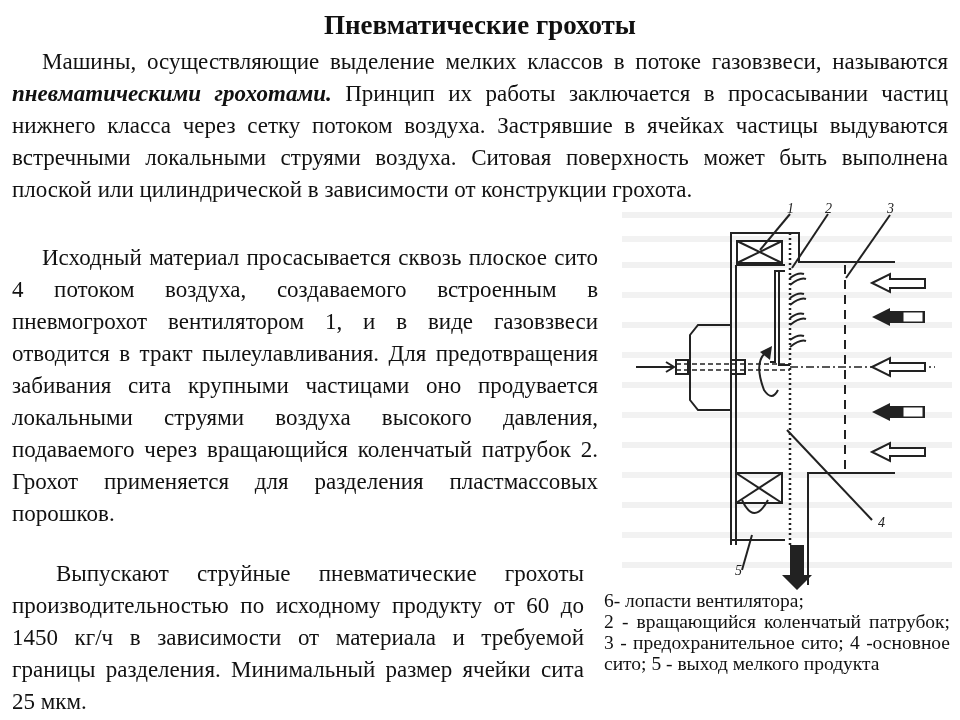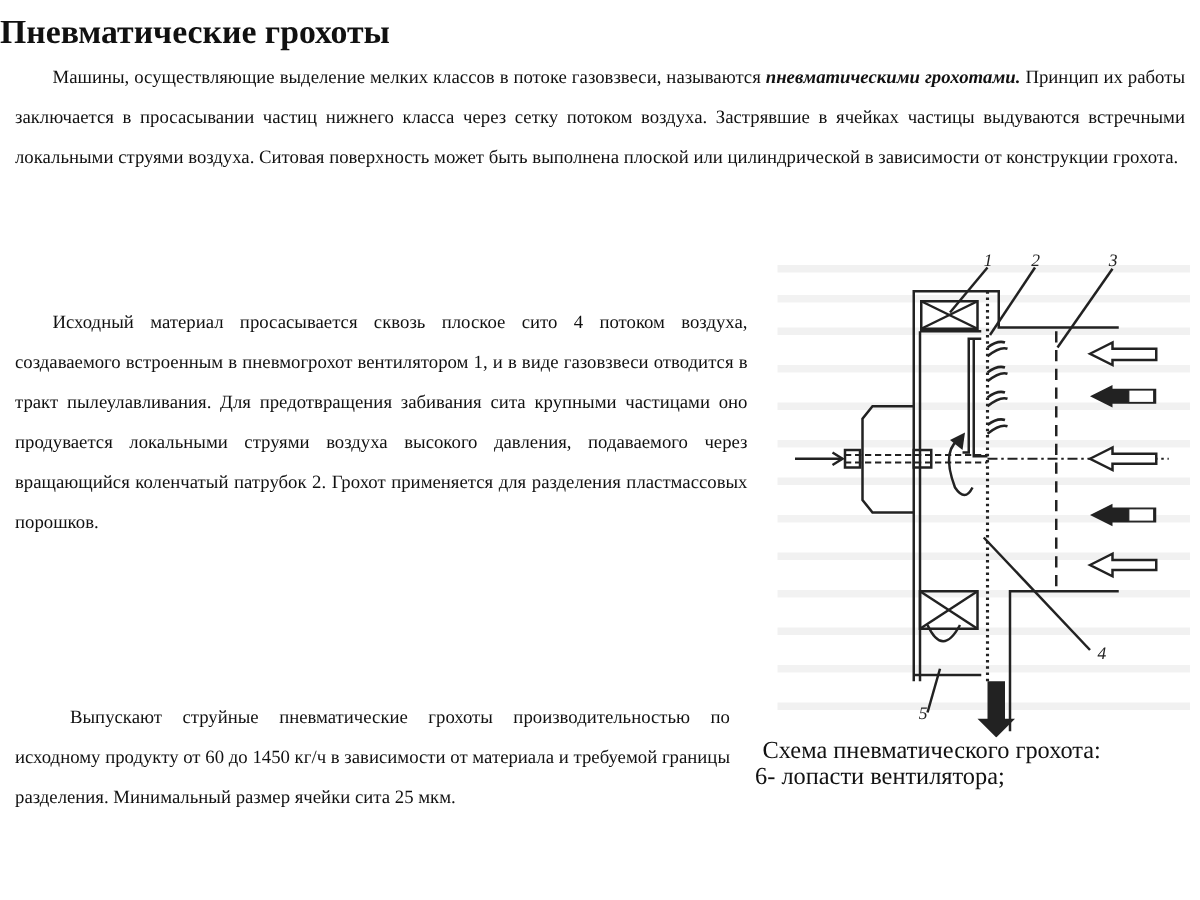--- a/index.html
+++ b/index.html
@@ -1,20 +1,20 @@
 <!DOCTYPE html>
 <html><head>
 <meta charset="utf-8">
 <style>
   html, body { margin:0; padding:0; }
   body { width:960px; height:720px; background:#ffffff; position:relative; overflow:hidden;
          font-family:"Liberation Serif", serif; color:#111; }
-  .title { position:absolute; top:10px; left:0; width:960px; 
+  .title { position:absolute; top:10px; left:0; width:960px; text-align:center;
            font-weight:bold; font-size:27px; letter-spacing:0px; }
-  .para { position:absolute; font-size:15px; line-height:32px; text-align:justify; margin:0; }
+  .para { position:absolute; font-size:23px; line-height:32px; text-align:justify; margin:0; }
   .para .ind { display:inline-block; width:30px; }
   #p1 { left:12px; top:46px; width:936px; }
   #p2 { left:12px; top:242px; width:586px; }
   #p3 { left:12px; top:558px; width:572px; }
   .ital { font-style:italic; font-weight:bold; }
   .caption { position:absolute; left:604px; top:590px; width:346px; font-size:19.5px; line-height:21px;
              text-align:justify; margin:0; }
   .caption .l { display:block; }
   .caption .first { padding-left:6px; }
   #diagram { position:absolute; left:600px; top:200px; width:360px; height:390px; }
@@ -126,15 +126,15 @@
   <g font-family="Liberation Serif, serif" font-style="italic" font-size="14" fill="#222">
     <text x="787" y="213">1</text>
     <text x="825" y="213">2</text>
     <text x="887" y="213">3</text>
     <text x="878" y="527">4</text>
     <text x="735" y="575">5</text>
   </g>
 </svg>
 
 <p class="caption">
-  <span class="l first">Схема пневматического грохота:</span>
   <span class="l">6- лопасти вентилятора;</span>
+  <span>2 - вращающийся коленчатый патрубок; 3 - предохранительное сито; 4 -основное сито; 5 - выход мелкого продукта</span>
 </p>
 
 </body></html>

